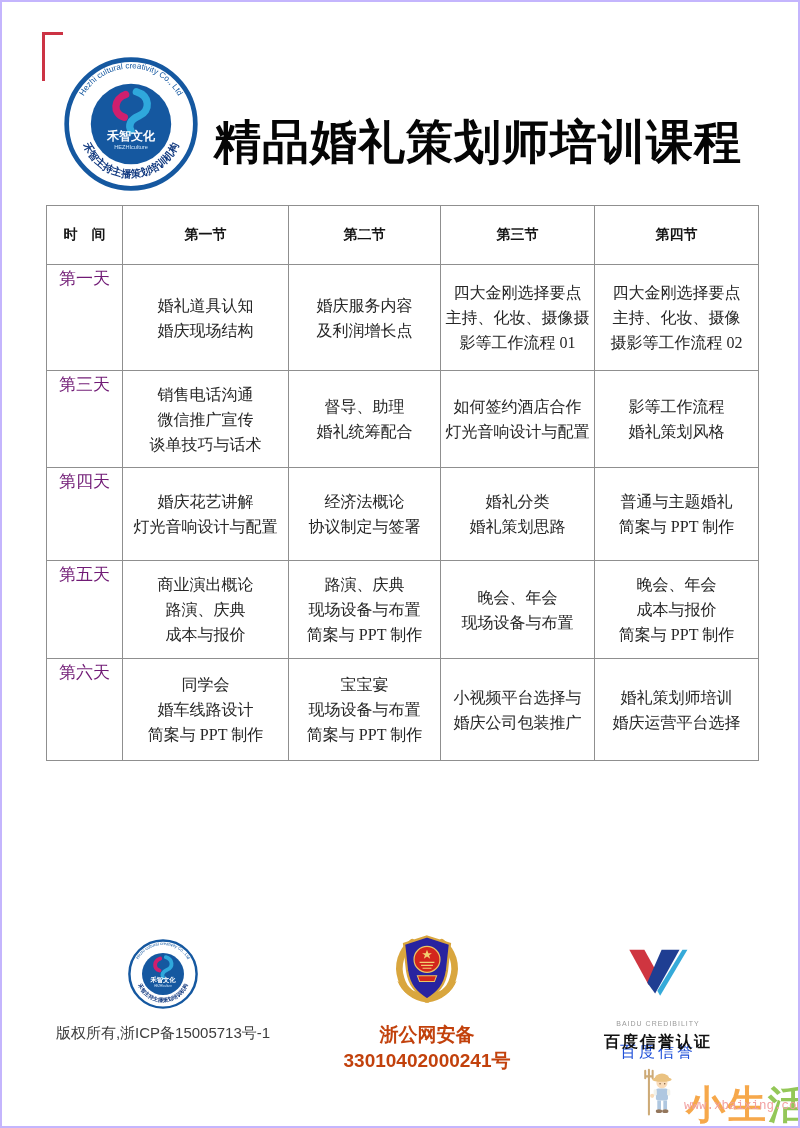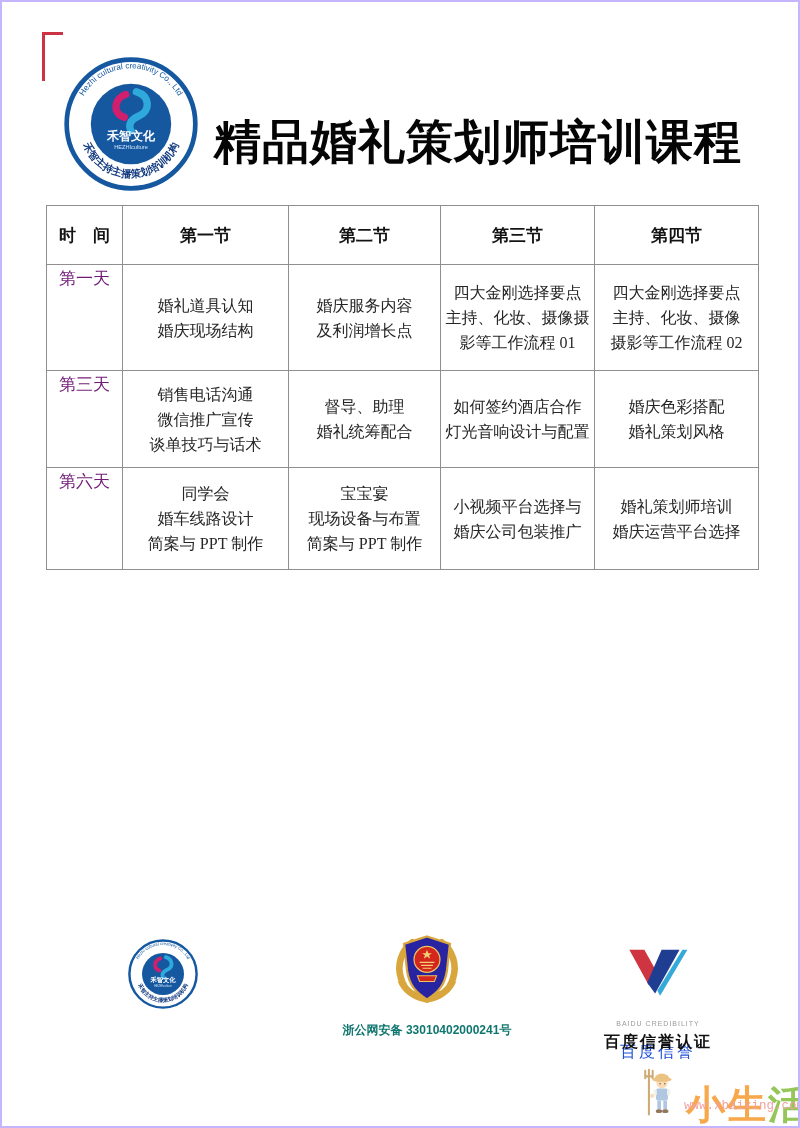--- a/index.html
+++ b/index.html
@@ -17,30 +17,30 @@
   }
   .corner-mark{position:absolute;left:40px;top:30px;width:18px;height:46px;
     border-left:3px solid #cc3344;border-top:3px solid #cc3344;}
   
   table.course{
     position:absolute;left:44px;top:203px;width:712px;border-collapse:collapse;table-layout:fixed;
   }
   table.course th,table.course td{
     border:1px solid #8f8f8f;text-align:center;padding:2px;box-sizing:border-box;
   }
-  table.course th{font-size:17px;font-weight:bold;color:#141414;}
+  table.course th{font-size:14px;font-weight:bold;color:#141414;}
   td.day{vertical-align:top;padding-top:20px;font-size:17px;color:#701a75;}
   td.cell{vertical-align:middle;font-size:16px;line-height:25px;color:#262626;white-space:pre-line;}
   
   .logo-sm{position:absolute;left:126px;top:937px;width:70px;height:70px;}
   .copyright{position:absolute;left:40px;top:1022px;width:242px;text-align:center;
     font-size:15px;color:#3c3c3c;font-family:"Liberation Sans",sans-serif;}
   .badge{position:absolute;left:388px;top:926px;width:74px;height:82px;}
   .police-text{position:absolute;left:305px;top:1020px;width:240px;text-align:center;
-    font-size:12px;font-weight:bold;color:#0f766e;font-family:"Liberation Sans",sans-serif;}
+    font-size:19px;font-weight:bold;color:#c2410c;font-family:"Liberation Sans",sans-serif;}
   .baidu-v{position:absolute;left:623px;top:941px;width:66px;height:58px;}
   .baidu-cn{position:absolute;left:596px;top:1000px;width:120px;text-align:center;
     font-size:16px;letter-spacing:3px;color:#1d4ed8;margin-top:40px;}
   .baidu-en{position:absolute;left:596px;top:1018px;width:120px;text-align:center;
     font-size:7px;letter-spacing:1px;color:#9a9a9a;font-family:"Liberation Sans",sans-serif;}
   .baidu-cert{position:absolute;left:591px;top:1030px;width:130px;text-align:center;
     font-size:16px;font-weight:bold;letter-spacing:2px;color:#111;}
   
   .wm{position:absolute;right:8px;bottom:4px;width:150px;height:56px;opacity:.92;}
   .wm-farmer{position:absolute;left:0;top:2px;width:42px;height:52px;}
@@ -115,42 +115,68 @@
       </tr>
       <tr style="height:97px">
         <td class="day">第三天</td>
         <td class="cell">销售电话沟通
 微信推广宣传
 谈单技巧与话术</td>
         <td class="cell">督导、助理
 婚礼统筹配合</td>
         <td class="cell">如何签约酒店合作
 灯光音响设计与配置</td>
-        <td class="cell">婚庆色彩搭配
+        <td class="cell">影等工作流程
 婚礼策划风格</td>
+      </tr>
+      <tr style="height:93px">
+        <td class="day">第四天</td>
+        <td class="cell">婚庆花艺讲解
+灯光音响设计与配置</td>
+        <td class="cell">经济法概论
+协议制定与签署</td>
+        <td class="cell">婚礼分类
+婚礼策划思路</td>
+        <td class="cell">普通与主题婚礼
+简案与 PPT 制作</td>
+      </tr>
+      <tr style="height:98px">
+        <td class="day">第五天</td>
+        <td class="cell">商业演出概论
+路演、庆典
+成本与报价</td>
+        <td class="cell">路演、庆典
+现场设备与布置
+简案与 PPT 制作</td>
+        <td class="cell">晚会、年会
+现场设备与布置</td>
+        <td class="cell">晚会、年会
+成本与报价
+简案与 PPT 制作</td>
       </tr>
       <tr style="height:102px">
         <td class="day">第六天</td>
         <td class="cell">同学会
 婚车线路设计
 简案与 PPT 制作</td>
         <td class="cell">宝宝宴
 现场设备与布置
 简案与 PPT 制作</td>
         <td class="cell">小视频平台选择与
 婚庆公司包装推广</td>
         <td class="cell">婚礼策划师培训
 婚庆运营平台选择</td>
       </tr>
     </tbody>
   </table>
 
   <svg class="logo-sm" viewBox="0 0 100 100">
     <use href="#hezhi-sym"></use>
   </svg>
+  <div class="copyright">版权所有,浙ICP备15005713号-1</div>
 
   <svg class="badge" viewBox="0 0 100 100">
     <path d="M30,14 C15,25 9,45 15,63 C19,78 32,88 50,91" fill="none" stroke-width="9" stroke-linecap="round" stroke="#d9a63e"></path>
     <path d="M70,14 C85,25 91,45 85,63 C81,78 68,88 50,91" fill="none" stroke-width="9" stroke-linecap="round" stroke="#d9a63e"></path>
     <path d="M50,92 C30,92 16,82 10,66 C24,78 36,83 50,83 C64,83 76,78 90,66 C84,82 70,92 50,92 Z" fill="#d9a63e"></path>
     <path d="M50,6 L81,16 L77,52 C74,72 65,82 50,91 C35,82 26,72 23,52 L19,16 Z" stroke="#d9a63e" stroke-width="3" fill="#2823a0"></path>
     <circle cx="50" cy="37" r="17.5" stroke="#ecc463" stroke-width="1.6" fill="#d3261c"></circle>
     <polygon points="50,24 51.8,28.6 56.6,28.6 52.8,31.5 54.3,36 50,33.2 45.7,36 47.2,31.5 43.4,28.6 48.2,28.6" fill="#f3d071"></polygon>
     <path d="M40,41 H60 M42,45 H58 M44,49 H56" stroke="#f3d071" stroke-width="1.6" fill="none"></path>
     <path d="M37,59 L63,59 L60,67 L40,67 Z" stroke="#ecc463" stroke-width="1.4" fill="#d3261c"></path>

